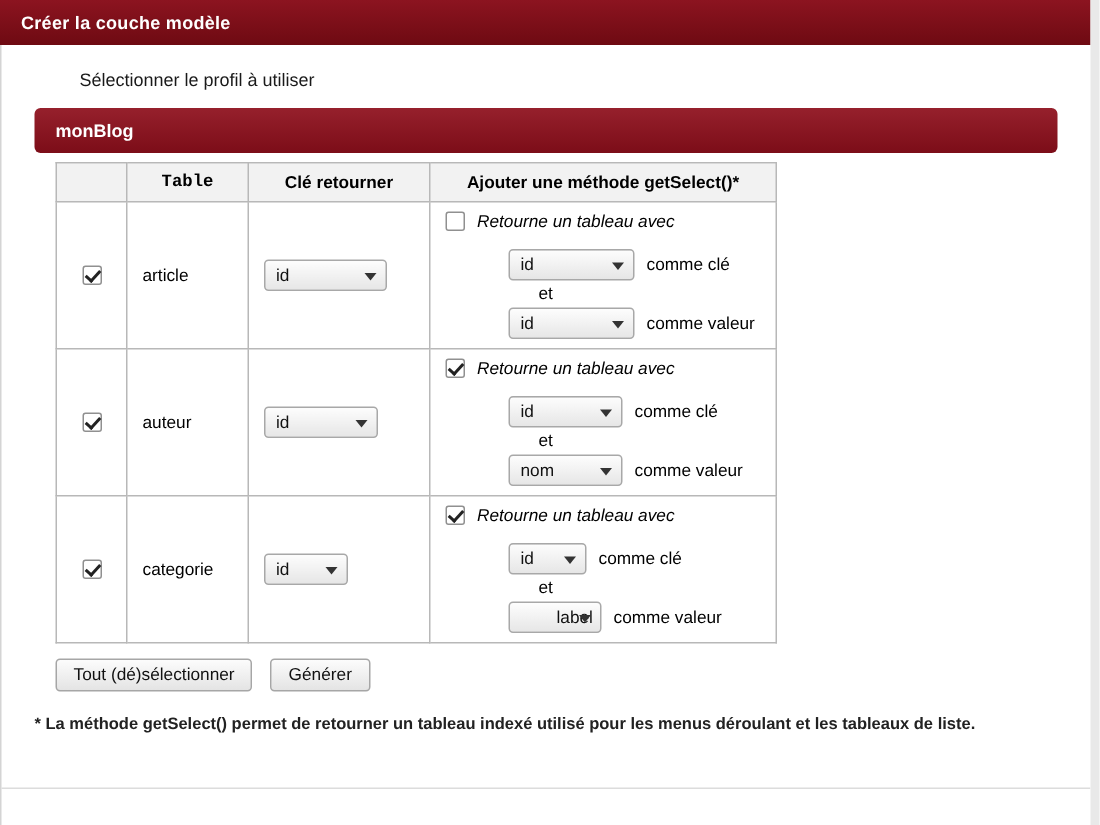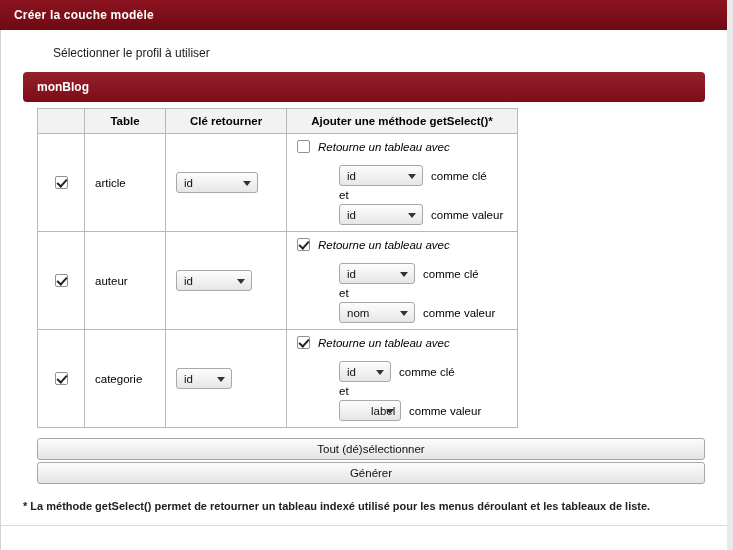--- a/index.html
+++ b/index.html
@@ -97,21 +97,21 @@
     color: #000;
   }
   table.grid td {
     border: 1px solid #b8b8b8;
     padding: 6px 10px;
     font-size: 11.5px;
     vertical-align: middle;
     background: #ffffff;
   }
   .col-check { width: 26px; text-align: center; }
-  .col-table { width: 60px; }
+  .col-table { width: 60px; font-family: Liberation Mono, monospace; }
   .col-pk    { width: 100px; }
   .col-sel   { width: 210px; }
 
   td.cell-check { text-align: center; padding: 6px 4px; }
   td.cell-name  { padding-left: 12px; }
 
   .row-sel { padding: 10px 12px 12px 12px; vertical-align: top; }
 
   .sel-head {
     display: flex;
@@ -122,21 +122,21 @@
   .sel-head .lbl { font-size: 11.5px; font-style: italic; }
 
   .kv-row {
     display: flex;
     align-items: center;
     gap: 8px;
     margin-left: 42px;
   }
   .kv-row .after { font-size: 11.5px; }
   .et {
-    margin-left: 42px;
+    margin-left: 62px;
     font-size: 11.5px;
     padding: 3px 0 3px 0;
   }
 
   
   input.cb {
     -webkit-appearance: none;
     appearance: none;
     width: 13px;
     height: 13px;
@@ -194,22 +194,21 @@
   .select.w-med   { width: 76px; }
   .select.w-small { width: 56px; }
   .select.w-xs    { width: 52px; }
   .select.w-label { width: 62px; padding-left: 24px; }
 
   
   .btn-row {
     margin-left: 14px;
     margin-top: 10px;
     display: flex;
-    gap: 2px;
-    flex-direction: column;
+    gap: 12px;
   }
   .btn {
     border: 1px solid #a6a6a6;
     border-radius: 3px;
     background: linear-gradient(#fcfcfc, #e4e4e4);
     padding: 4px 11px;
     font-size: 11.5px;
     color: #111;
     cursor: pointer;
     font-family: "Liberation Sans", sans-serif;

